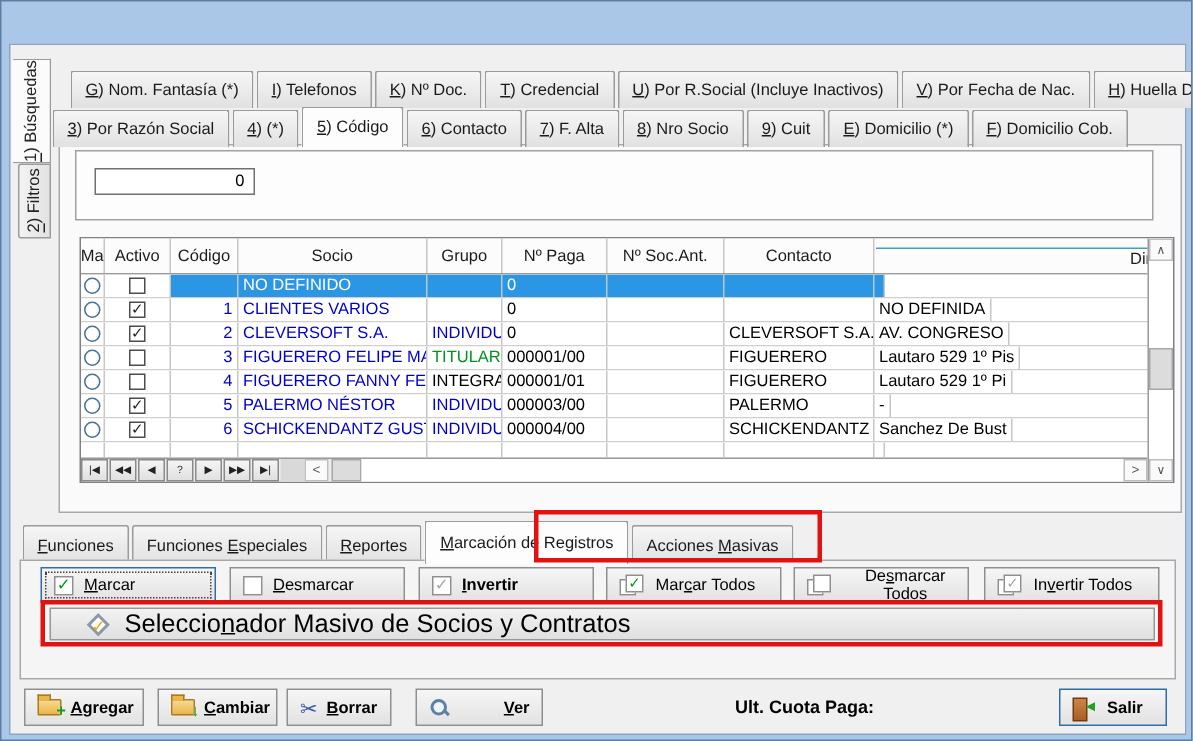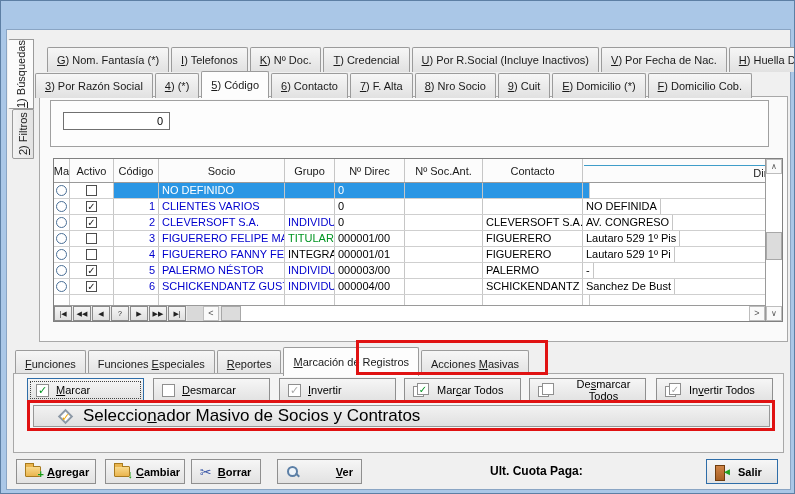--- a/index.html
+++ b/index.html
@@ -174,21 +174,21 @@
   <div class="groupbox" style="left:49px;top:99px;width:719px;height:47px;"></div>
   <input class="searchinput" style="left: 62px; top: 111px;" value="0">
 
   <div class="grid">
     <div class="ghead">
       <div class="hc c0">Ma</div>
       <div class="hc c1">Activo</div>
       <div class="hc c2">Código</div>
       <div class="hc c3">Socio</div>
       <div class="hc c4">Grupo</div>
-      <div class="hc c5">Nº Direc</div>
+      <div class="hc c5">Nº Paga</div>
       <div class="hc c6">Nº Soc.Ant.</div>
       <div class="hc c7">Contacto</div>
       <div class="hc c8">
           <div class="hline"></div>
           <span>Direc</span>
         </div>
     </div>
     <div class="gbody" id="grid-body">
         <div class="grow selrow">
           <div class="gc c0">
@@ -351,21 +351,21 @@
   <div class="page" style="left:12px;top:372px;width:771px;height:80px;background:#f5f5f5;"></div>
 
   <button class="mbtn focused" style="left:26px;">
       <span class="ci g"></span>
       <span><u>M</u>arcar</span>
     </button>
   <button class="mbtn" style="left:152px;">
       <span class="ci"></span>
       <span><u>D</u>esmarcar</span>
     </button>
-  <button class="mbtn" style="left:278px;">
+  <button class="mbtn" style="left:278px;font-weight:bold;">
       <span class="ci gr"></span>
       <span><u>I</u>nvertir</span>
     </button>
   <button class="mbtn" style="left:403px;">
       <span class="stack g">
         <span class="s2"></span>
         <span class="s1"></span>
       </span>
       <span>Mar<u>c</u>ar Todos</span>
     </button>

